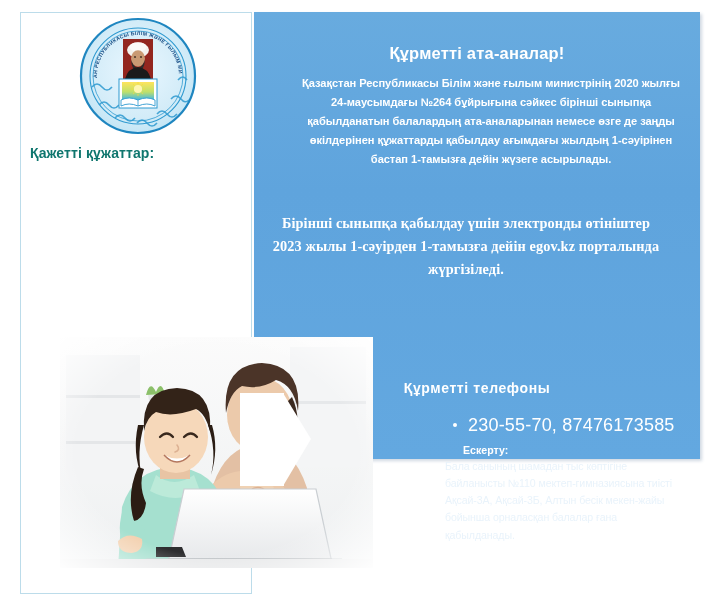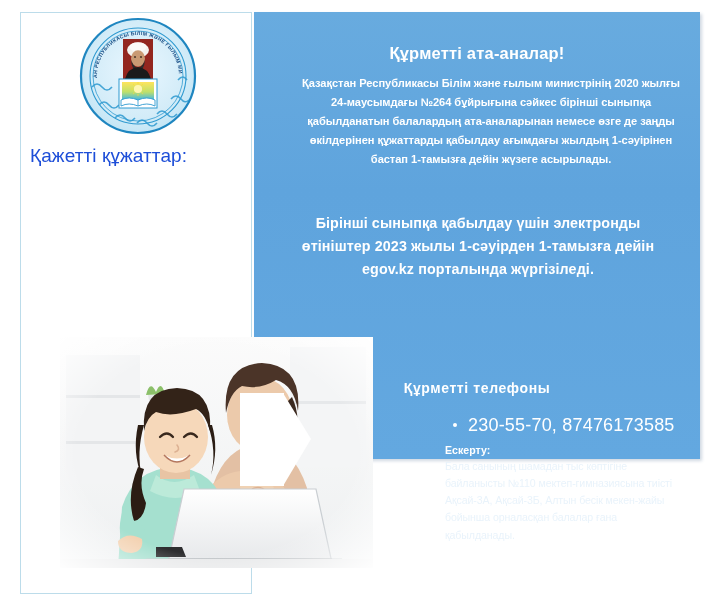--- a/index.html
+++ b/index.html
@@ -51,23 +51,23 @@
   #emblem-wrap svg{display:block;}
 
   
   #docs-block{
     position:absolute;
     left:30px;top:145px;
     width:228px;
     z-index:5;
   }
   #docs-title{
-    font-size:19px;
-    font-weight:normal;
-    color:#1d4ed8;
+    font-size:14px;
+    font-weight:bold;
+    color:#0f766e;
     letter-spacing:.1px;
     margin:0 0 4px 0;
     white-space:nowrap;
   }
   #docs-list{
     margin:0;
     padding:0 0 0 18px;
     list-style:none;
   }
   #docs-list li{
@@ -136,28 +136,29 @@
     width:386px;
     text-align:center;
     font-size:11.1px;
     font-weight:bold;
     color:#ffffff;
     line-height:1.72;
     letter-spacing:-.05px;
   }
   #mid-para{
     position:absolute;
-    left:28px;top:200px;
+    left:16px;top:200px;
     width:392px;
     text-align:center;
     font-size:14.3px;
     font-weight:bold;
     color:#ffffff;
     line-height:1.62;
     letter-spacing:.1px;
+    font-family:Liberation Serif, serif;
   }
   #phone-title{
     position:absolute;
     left:0;top:368px;width:100%;
     text-align:center;
     font-size:14px;
     font-weight:bold;
     color:#ffffff;
     letter-spacing:.6px;
   }
@@ -181,21 +182,21 @@
   #note{
     position:absolute;
     left:191px;top:432px;
     width:240px;
     color:#eaf4fb;
   }
   #note-title{
     font-size:10.6px;
     font-weight:bold;
     color:#ffffff;
-    margin:0 0 2px 0;
+    margin:0 0 2px 18px;
   }
   #note-body{
     font-size:10.6px;
     font-weight:normal;
     line-height:1.62;
     color:#e9f3fb;
     letter-spacing:-.1px;
   }
 </style>
 </head>

